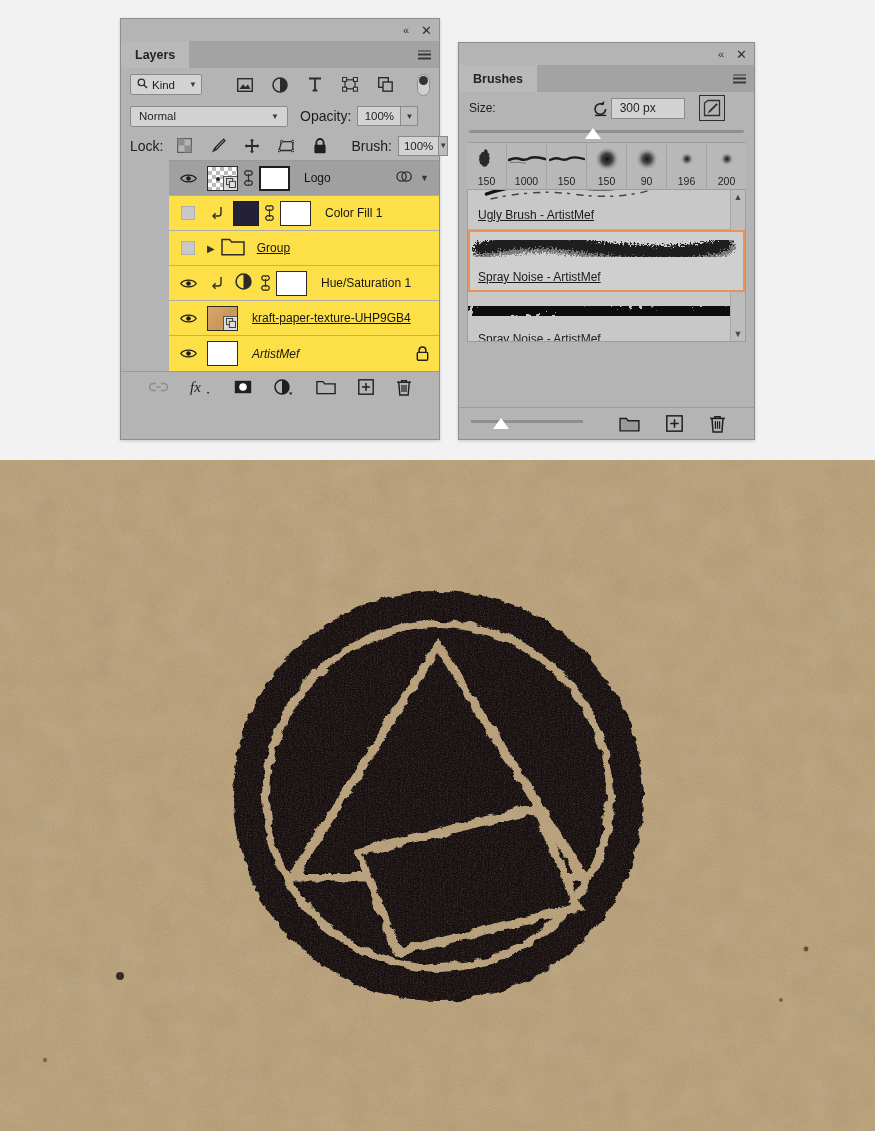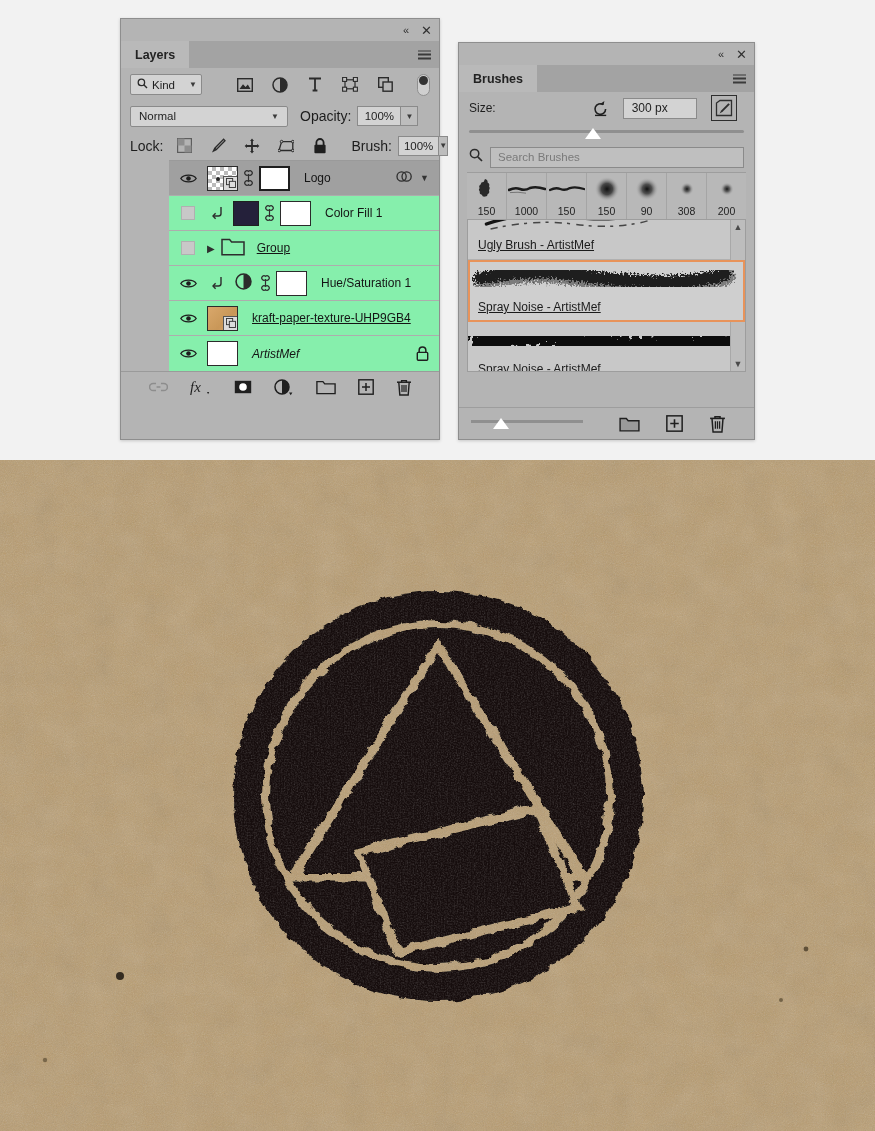--- a/index.html
+++ b/index.html
@@ -90,21 +90,21 @@
     border-left: none; display:flex; align-items:center; justify-content:center;
     font-size: 8px; color:#3b3b3b; cursor:pointer;
   }
 
   .lp-lock { height: 29px; }
   .lock-icons { display:flex; align-items:center; gap: 16px; margin-left: 12px; }
 
   .layers-list { background: #c3c3c3; border-top: 1px solid #9a9a9a; margin-left: 48px; }
   .layer-row {
     height: 35px; display: flex; align-items: center;
-    border-bottom: 1px solid #adadad; background: #86efac; cursor: pointer;
+    border-bottom: 1px solid #adadad; background: #fde047; cursor: pointer;
   }
   .layer-row.selected { background: #a0a0a0; }
   .eye-cell { width: 38px; display:flex; align-items:center; justify-content:center; cursor:pointer; }
   .eye-empty { width: 14px; height: 14px; border: 1px solid #b0b0b0; background: #c8c8c8; }
   .thumbs { display:flex; align-items:center; gap: 5px; }
   .thumb {
     width: 31px; height: 25px; border: 1.5px solid #2b2b2b; background:#fff;
     position: relative; overflow: hidden;
   }
   .thumb.sel-mask { border: 2.5px solid #1e1e1e; }
@@ -137,21 +137,21 @@
   }
   .fbtn { cursor:pointer; display:flex; align-items:center; justify-content:center; height:18px; }
 
   
   #brushes-panel { left: 458px; top: 42px; width: 297px; height: 398px; }
 
   .bp-size-row { display:flex; align-items:center; height: 32px; padding: 0 10px; gap: 0; }
   .size-label { font-size: 12px; color:#1d1d1d;text-align:center; }
   .reset-ico { margin-left: 96px; cursor:pointer; display:flex; }
   .size-field {
-    margin-left: 14px; width: 74px; height: 21px; background:#d3d3d3;
+    margin-left: 2px; width: 74px; height: 21px; background:#d3d3d3;
     border:1px solid #8a8a8a; display:flex; align-items:center;
     padding-left:8px; font-size:12px; color:#1f1f1f; cursor:text;text-align:right;
   }
   .brush-preset-btn {
     margin-left: 14px; width: 26px; height: 26px; background:#b4b4b4;
     border:1.5px solid #2e2e2e; display:flex; align-items:center; justify-content:center;
     cursor:pointer;
   }
   .slider-wrap { position:relative; height: 18px; margin: 0 10px; }
   .slider-track { position:absolute; left:0; right:0; top:6px; height:3px; background:#8f8f8f; border-radius:2px; }
@@ -579,29 +579,20 @@
               <path d="M13.4 4.2 L6.2 11.4 L4.6 14.4 L7.6 12.8 L14.8 5.6 Z" fill="#2e2e2e"></path>
             </svg>
         </div>
       </div>
 
       <div class="slider-wrap">
         <div class="slider-track"></div>
         <div class="slider-knob" style="left:42%"></div>
       </div>
 
-      <div class="search-row">
-        <span>
-          <svg width="14" height="14" viewBox="0 0 14 14">
-              <circle cx="5.6" cy="5.6" r="4.2" fill="none" stroke="#2b2b2b" stroke-width="1.5"></circle>
-              <line x1="8.8" y1="8.8" x2="13" y2="13" stroke="#2b2b2b" stroke-width="1.7"></line>
-            </svg>
-        </span>
-        <div class="search-input">Search Brushes</div>
-      </div>
 
       <div class="preset-strip">
         <div class="preset">
           <span class="pv">
             <svg width="22" height="24" viewBox="0 0 22 24">
                 <path d="M9 2 q3 1 2.6 3.4 q2.6 1.4 1.4 3.8 q1.8 2 0 4.2 q1 2.6 -1.4 3.8 q0 2.6 -2.6 2.4 q-2.4 .6 -3.2 -1.8 q-2.6 -.6 -2 -3 q-1.8 -2 -.2 -3.8 q-1.2 -2.4 1 -3.6 q.4 -2.6 3 -2.4 Z" fill="#2a2a2a"></path>
               </svg>
           </span>
           <span class="pn">150</span>
         </div>
@@ -658,21 +649,21 @@
                 <defs>
                   <radialGradient id="g3">
                     <stop offset="0%" stop-color="#151515"></stop>
                     <stop offset="40%" stop-color="#3a3a3a" stop-opacity=".7"></stop>
                     <stop offset="100%" stop-color="#b8b8b8" stop-opacity="0"></stop>
                   </radialGradient>
                 </defs>
                 <circle cx="7" cy="7" r="6.8" fill="url(#g3)"></circle>
               </svg>
           </span>
-          <span class="pn">308</span>
+          <span class="pn">196</span>
         </div>
         <div class="preset">
           <span class="pv">
             <svg width="14" height="14" viewBox="0 0 14 14">
                 <circle cx="7" cy="7" r="6.8" fill="url(#g3)"></circle>
               </svg>
           </span>
           <span class="pn">200</span>
         </div>
       </div>

